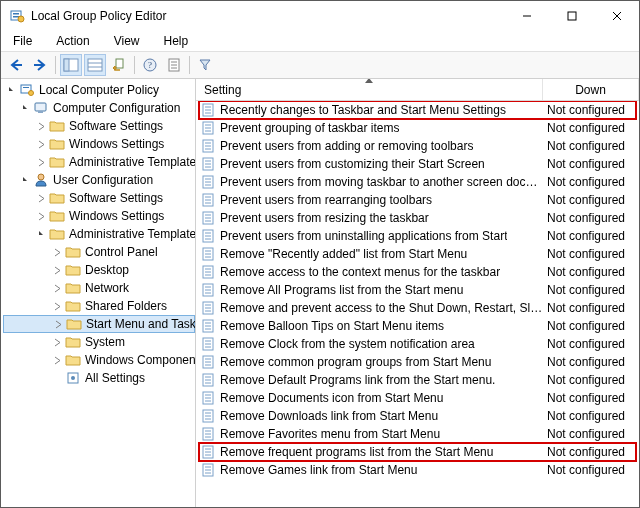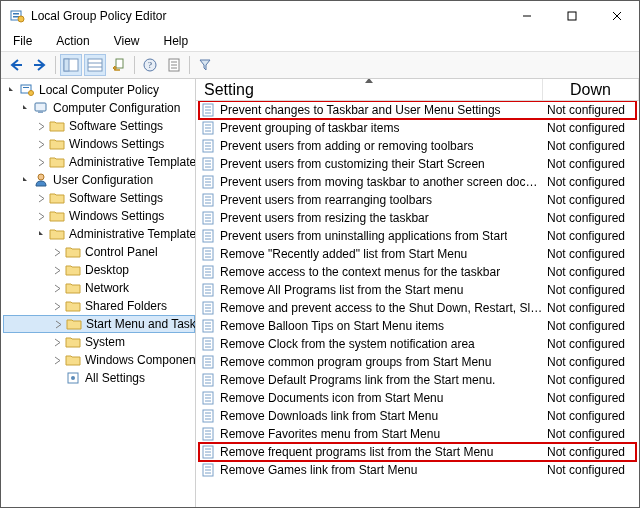--- a/index.html
+++ b/index.html
@@ -17,21 +17,21 @@
   .menubar .menuitem { padding:1px 8px; font-size:12px; }
   
   .toolbar { height:28px; border-top:1px solid #e0e0e0; border-bottom:1px solid #d0d0d0; background:#f8f8f8; display:flex; align-items:center; padding:0 4px; gap:2px; }
   .tbtn { width:22px; height:22px; display:flex; align-items:center; justify-content:center; border:1px solid transparent; }
   .tbtn.active { border:1px solid #a9c7e8; background:#d6e8f9; }
   .tsep { width:1px; height:18px; background:#c8c8c8; margin:0 2px; }
   
   .body { flex:1; display:flex; overflow:hidden; }
   .treepane { width:195px; border-right:1px solid #d0d0d0; overflow:auto; padding:2px 0 13px 2px; }
   .listpane { flex:1; display:flex; flex-direction:column; overflow:hidden; }
-  .listhdr { height:22px; border-bottom:1px solid #d8d8d8; display:flex; background:#fff; font-size:16px; }
+  .listhdr { height:22px; border-bottom:1px solid #d8d8d8; display:flex; background:#fff; font-size:12px; }
   .listhdr .col { display:flex; align-items:center; padding:0 8px; border-right:1px solid #e4e4e4; position:relative; }
   .listhdr .col1 { flex:1; }
   .listhdr .col2 { width:96px; justify-content:center; }
   .listhdr .sort { position:absolute; left:50%; top:-1px; transform:translateX(-50%); }
   .listrows { flex:1; overflow:auto; position:relative; }
   .row { display:flex; height:18px; align-items:center; }
   .row .c1 { flex:1; display:flex; align-items:center; padding-left:4px; overflow:hidden; white-space:nowrap; }
   .row .c1 .txt { overflow:hidden; text-overflow:ellipsis; }
   .row .c2 { width:96px; padding-left:4px; white-space:nowrap; }
   .row .ricon { width:16px; height:16px; margin-right:4px; flex-shrink:0; }
@@ -402,21 +402,21 @@
       <div class="row">
             <div class="c1">
               <span class="ricon">
                 <svg width="16" height="16" viewBox="0 0 16 16">
                   <rect x="3" y="2" width="10" height="12" fill="#fff" stroke="#7aa0c8"></rect>
                   <line x1="5" y1="5" x2="11" y2="5" stroke="#7aa0c8"></line>
                   <line x1="5" y1="8" x2="11" y2="8" stroke="#7aa0c8"></line>
                   <line x1="5" y1="11" x2="11" y2="11" stroke="#7aa0c8"></line>
                 </svg>
               </span>
-              <span class="txt">Prevent changes to Taskbar and User Menu Settings</span>
+              <span class="txt">Recently changes to Taskbar and Start Menu Settings</span>
             </div>
             <div class="c2">Not configured</div>
           </div>
           <div class="row">
             <div class="c1">
               <span class="ricon">
                 <svg width="16" height="16" viewBox="0 0 16 16">
                   <rect x="3" y="2" width="10" height="12" fill="#fff" stroke="#7aa0c8"></rect>
                   <line x1="5" y1="5" x2="11" y2="5" stroke="#7aa0c8"></line>
                   <line x1="5" y1="8" x2="11" y2="8" stroke="#7aa0c8"></line>

